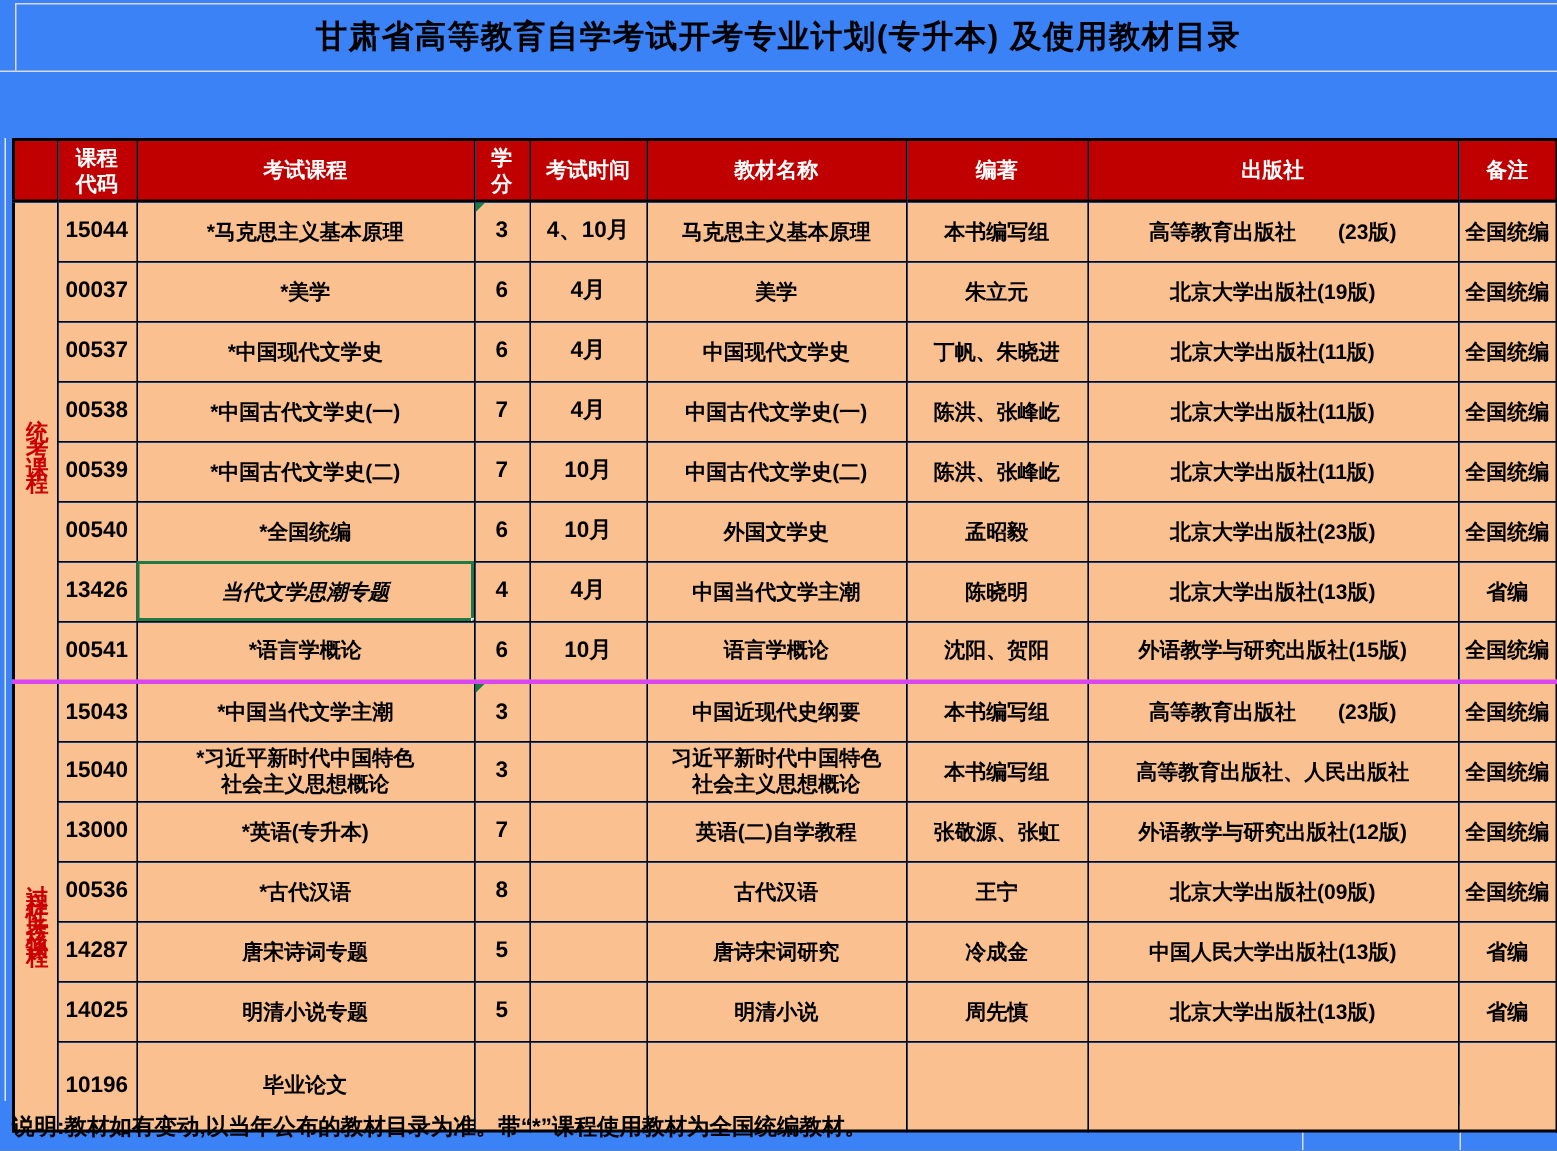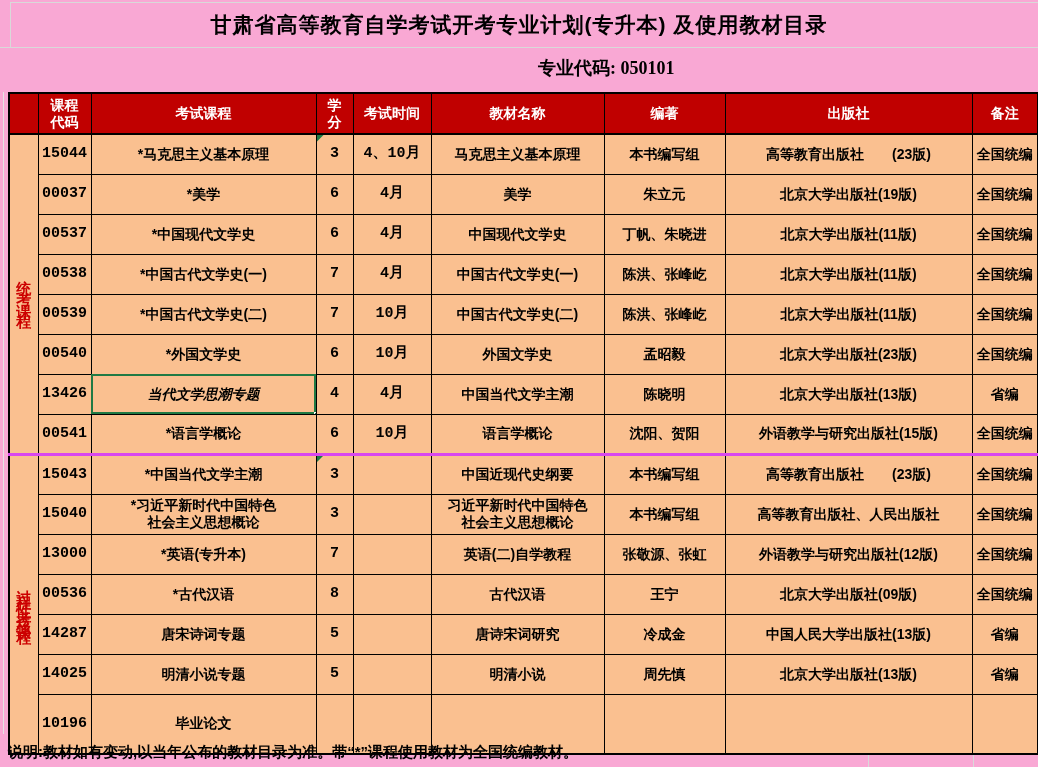--- a/index.html
+++ b/index.html
@@ -1,19 +1,19 @@
 <!DOCTYPE html>
 <html><head>
 <meta charset="utf-8">
 <style>
   * { margin:0; padding:0; box-sizing:border-box; }
   body { background:#888; font-family:"Liberation Sans", sans-serif; }
   #page {
     position:relative; width:1038px; height:767px;
-    background:#f9a8d4; overflow:hidden; font-weight:bold; color:#000;
+    background:#3b82f6; overflow:hidden; font-weight:bold; color:#000;
   }
   
   .gridline { position:absolute; background:#D9D9D9; }
   .gl-top    { left:10px; top:2px;  width:1028px; height:1px; }
   .gl-mid    { left:0;    top:47px; width:1038px; height:1px; }
   .gl-vtitle { left:10px; top:2px;  width:1px;  height:45px; }
   .gl-vleft  { left:3px;  top:92px; width:1px;  height:642px; background:#E4E4E4; }
   .gl-vfoot1 { left:868px; top:737px; width:1px; height:30px; }
   .gl-vfoot2 { left:973px; top:737px; width:1px; height:30px; }
 
@@ -41,21 +41,21 @@
     border:1px solid #000; text-align:center; vertical-align:middle;
     font-weight:bold; white-space:pre-line; overflow:hidden; padding:0 2px;
   }
   th {
     background:#C00000; color:#FFFFFF; font-size:14px; line-height:1.15;
   }
   thead th { border-bottom:2px solid #000; }
   td { background:#FAC090; font-size:14px; line-height:1.2; }
   tr.sec-start td { border-top:3px solid #d946ef; }
   td.col-code, td.col-credit, td.col-time {
-    font-family:Liberation Mono, monospace; font-size:15px;
+    font-family:Liberation Sans, sans-serif; font-size:15px;
   }
   td.cat { padding:0; }
   td.cat span {
     display:inline-block; writing-mode:vertical-rl; text-orientation:upright;
     color:#CC0000; font-size:15px; font-weight:bold;
   }
   td.cat.cat-0 span { letter-spacing:12px; }
   td.cat.cat-1 span { letter-spacing:7px; }
 
   td.selected { position:relative; z-index:1; outline:2px solid #1F7A44; outline-offset:-2px;font-style:italic; }
@@ -78,21 +78,20 @@
 
 <div id="page">
   <div class="gridline gl-top"></div>
   <div class="gridline gl-mid"></div>
   <div class="gridline gl-vtitle"></div>
   <div class="gridline gl-vleft"></div>
   <div class="gridline gl-vfoot1"></div>
   <div class="gridline gl-vfoot2"></div>
 
   <div class="title">甘肃省高等教育自学考试开考专业计划(专升本) 及使用教材目录</div>
-  <div class="subtitle-code">专业代码: 050101</div>
 
   <table id="tbl">
     <colgroup>
         <col style="width: 29px;">
         <col style="width: 53px;">
         <col style="width: 225px;">
         <col style="width: 37px;">
         <col style="width: 78px;">
         <col style="width: 173px;">
         <col style="width: 121px;">
@@ -161,21 +160,21 @@
           <td class="col-course">*中国古代文学史(二)</td>
           <td class="col-credit">7</td>
           <td class="col-time">10月</td>
           <td class="col-book">中国古代文学史(二)</td>
           <td class="col-author">陈洪、张峰屹</td>
           <td class="col-publisher">北京大学出版社(11版)</td>
           <td class="col-note">全国统编</td>
         </tr>
         <tr>
           <td class="col-code">00540</td>
-          <td class="col-course">*外国文学史</td>
+          <td class="col-course">*全国统编</td>
           <td class="col-credit">6</td>
           <td class="col-time">10月</td>
           <td class="col-book">外国文学史</td>
           <td class="col-author">孟昭毅</td>
           <td class="col-publisher">北京大学出版社(23版)</td>
           <td class="col-note">全国统编</td>
         </tr>
         <tr>
           <td class="col-code">13426</td>
           <td class="col-course selected">当代文学思潮专题<span class="fill-handle"></span></td>

